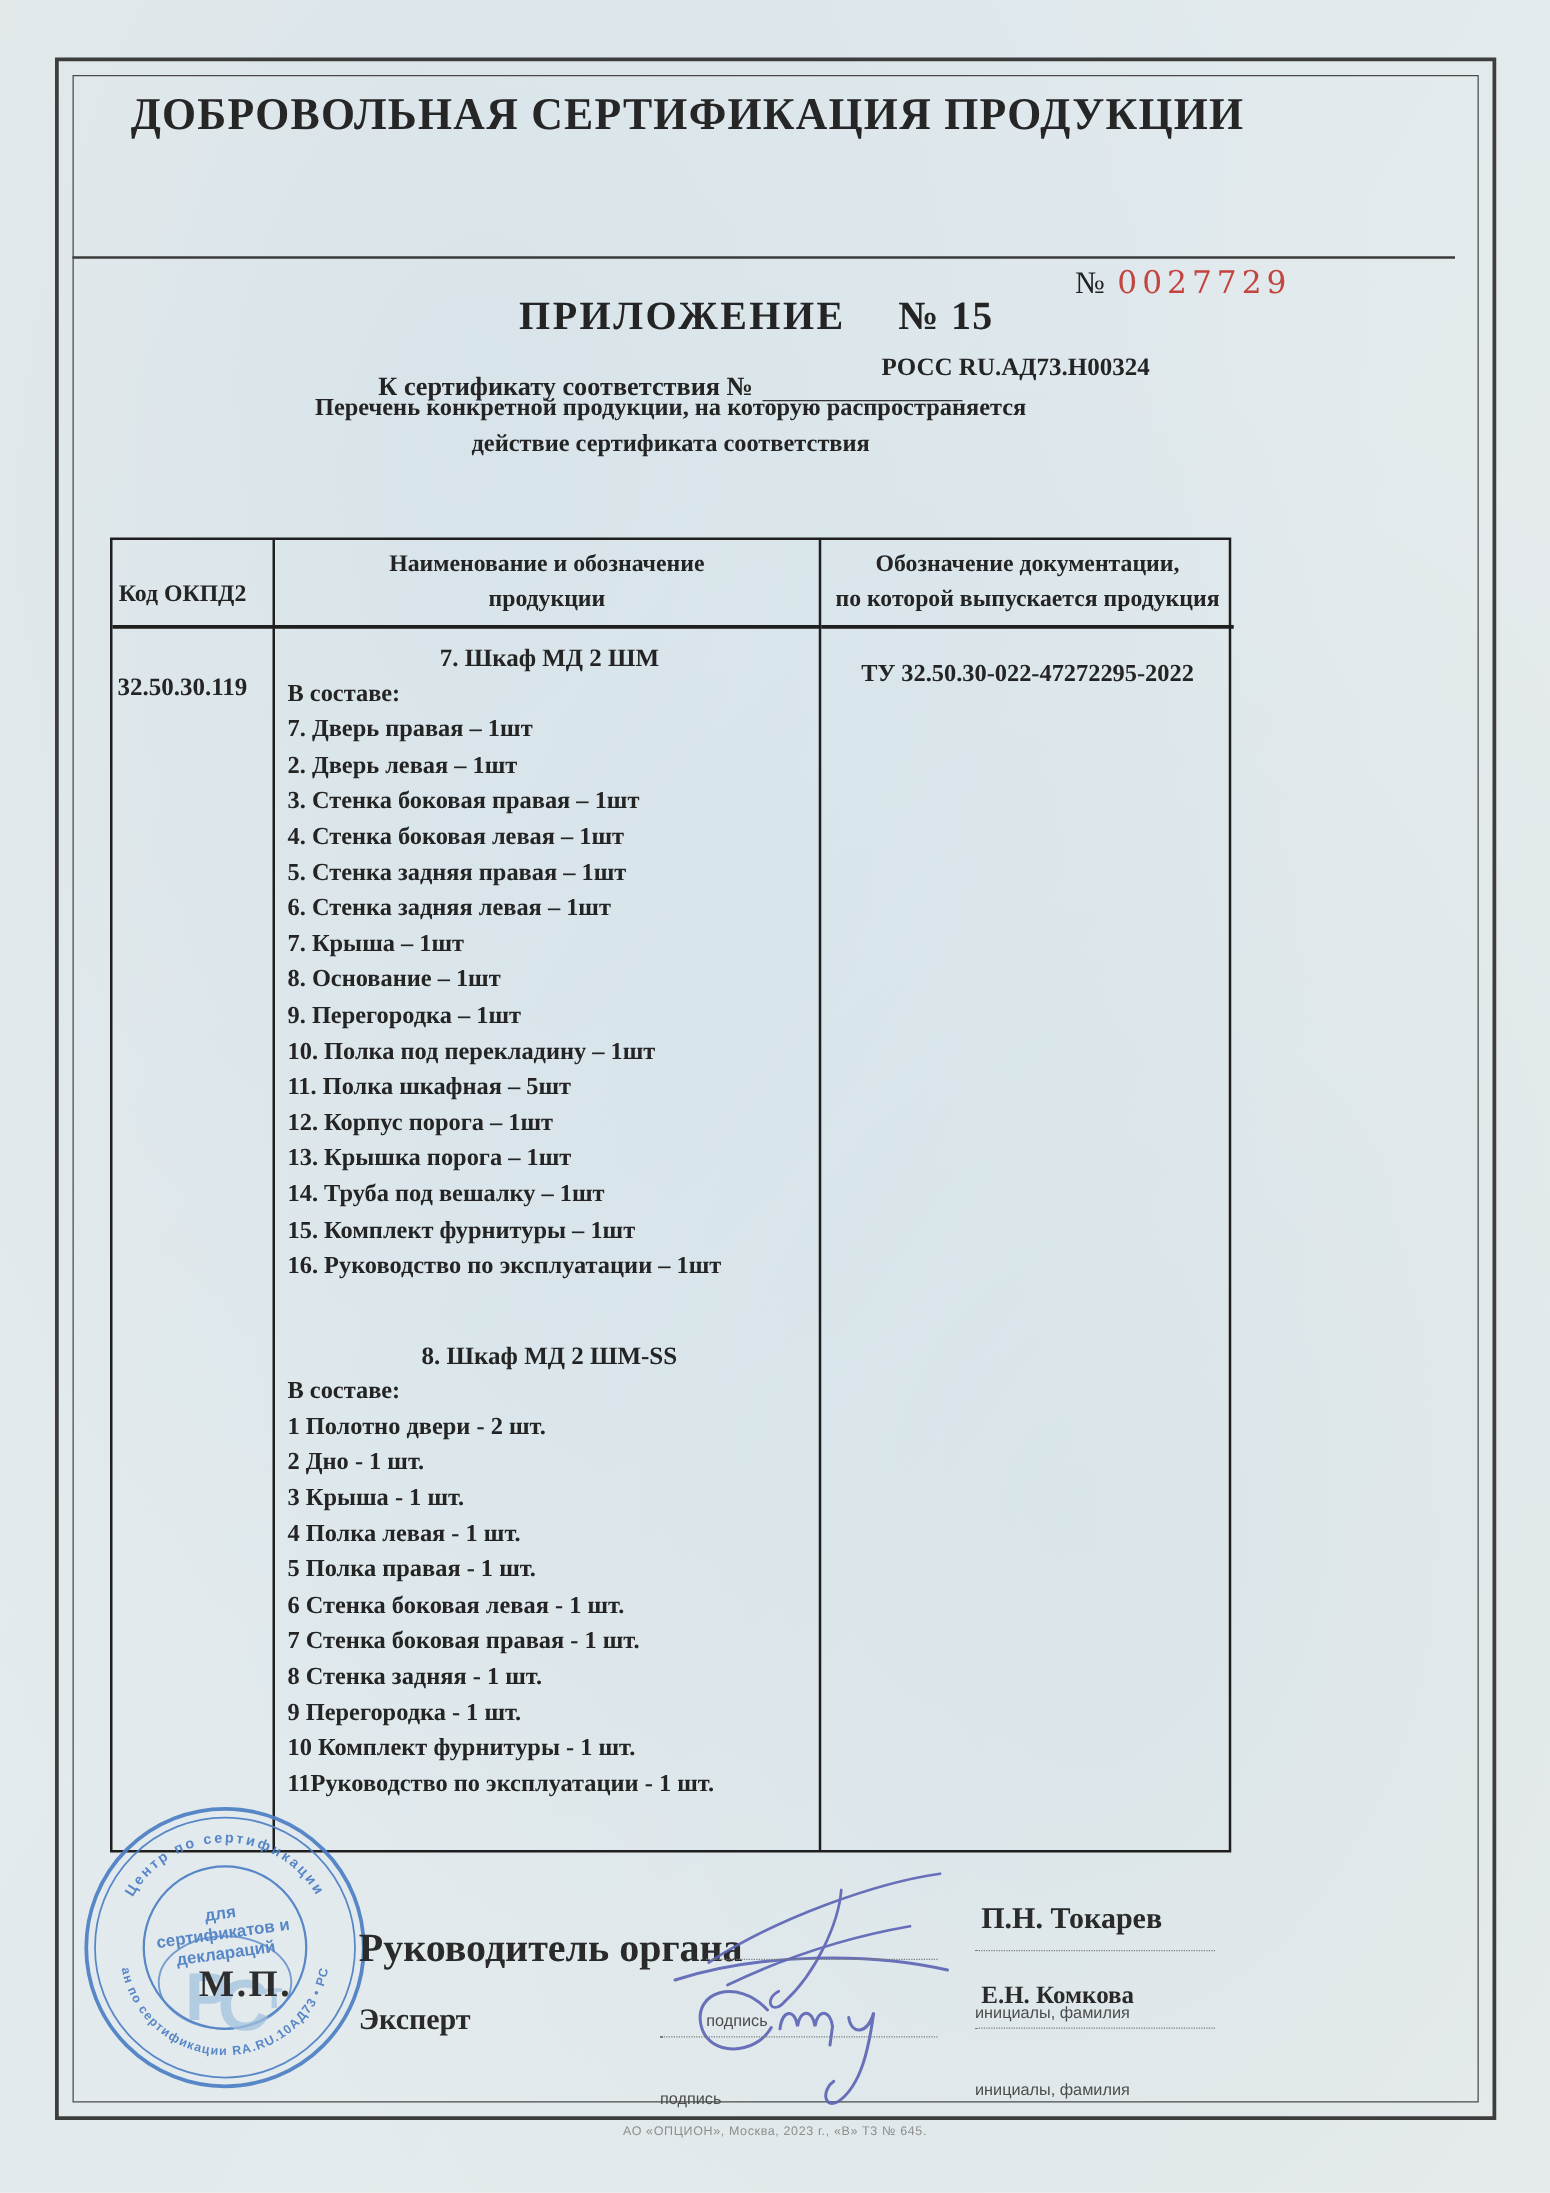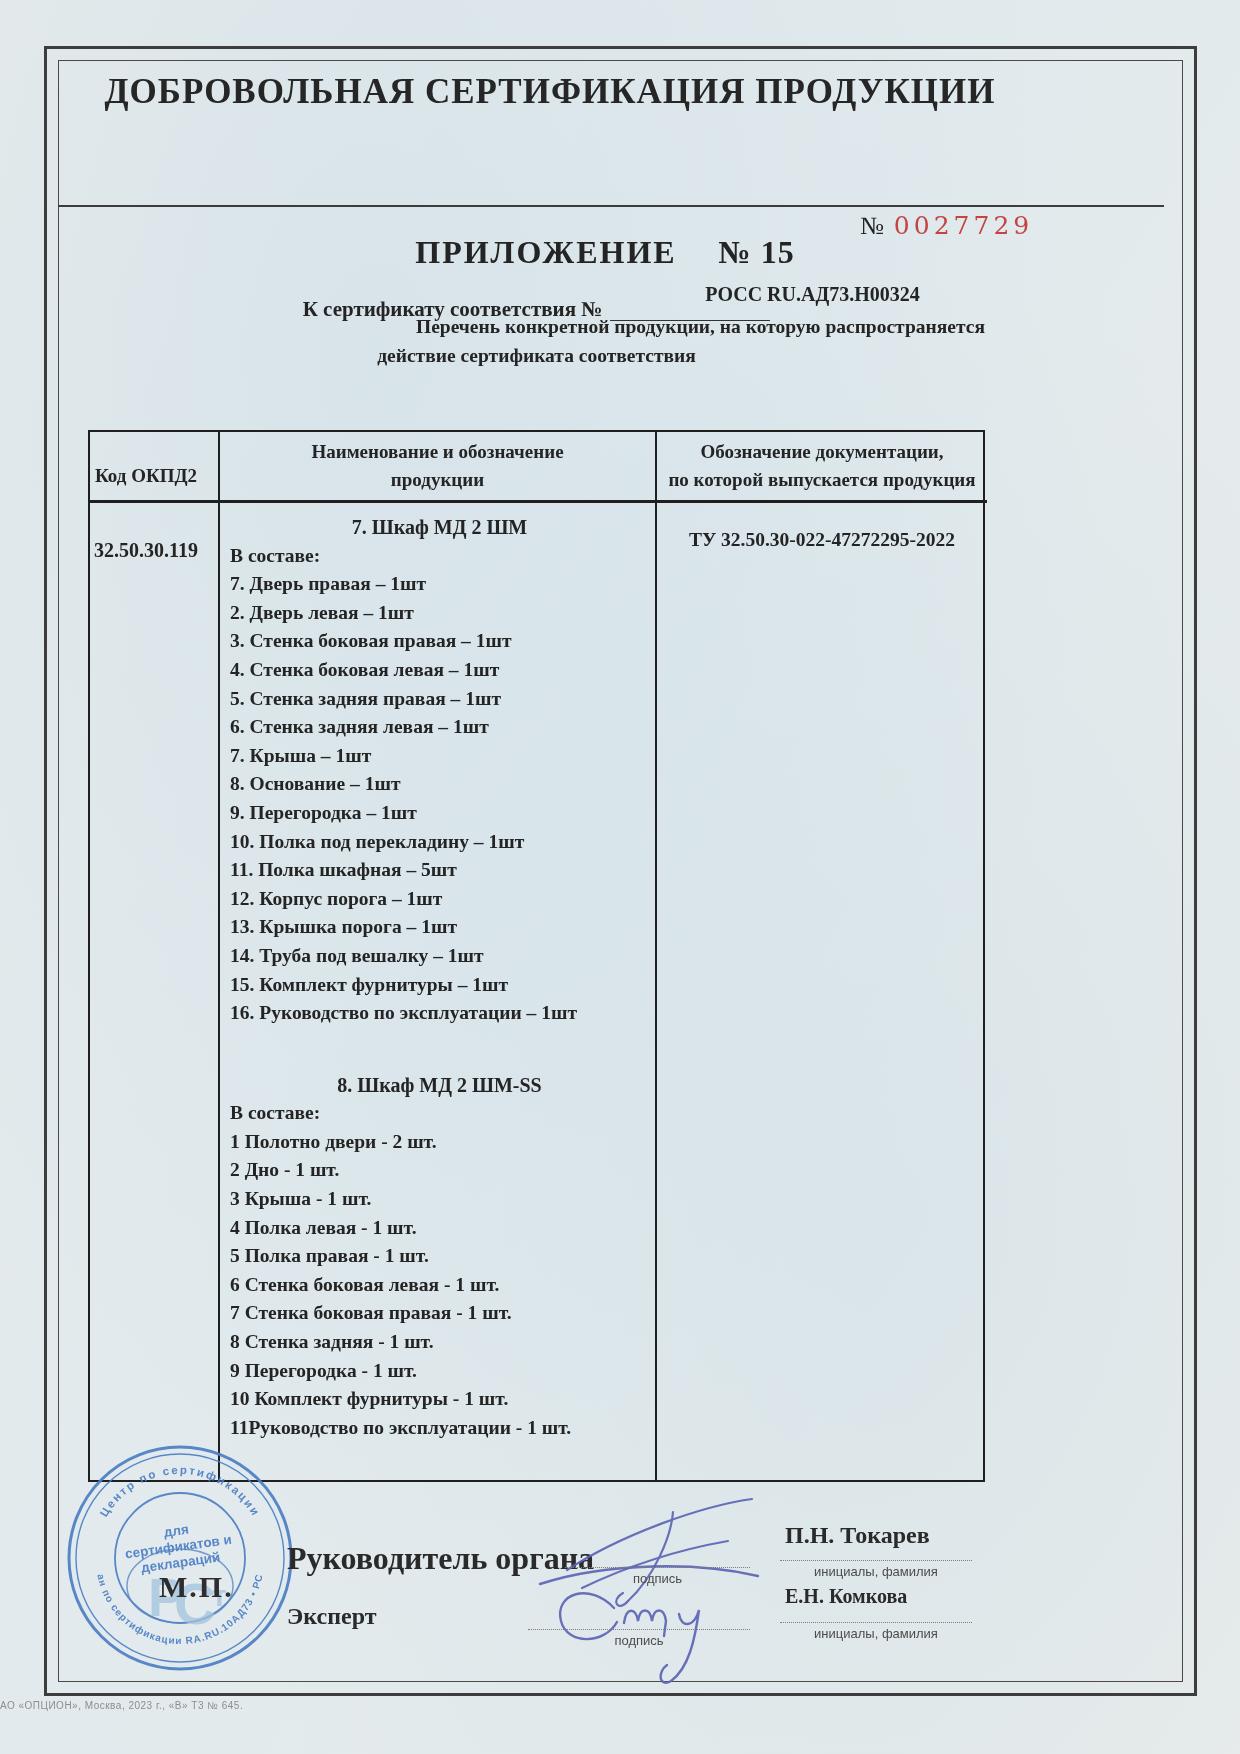--- a/index.html
+++ b/index.html
@@ -57,21 +57,21 @@
   }
   .certline{
     left:88px;top:297px;width:897px;
     display:flex;justify-content:center;align-items:center;
     font-size:21px;font-weight:bold;color:#242424;
   }
   .certline .blank{
     display:inline-block;width:160px;height:22px;
     border-bottom:1.8px solid #333;margin-left:8px;
   }
-  .subtitle1{left:88px;top:316px;width:897px;text-align:right;
+  .subtitle1{left:88px;top:316px;width:897px;text-align:center;
     font-size:19.5px;font-weight:bold;color:#242424;}
   .subtitle2{left:88px;top:345px;width:897px;text-align:center;
     font-size:19.5px;font-weight:bold;color:#242424;}
 
   
   .ptable{
     left:88px;top:430px;width:897px;height:1052px;
     border:2.6px solid #1f1f1f;
     display:grid;
     grid-template-columns:130px 437px 330px;
@@ -100,34 +100,34 @@
   
   .role1{left:287px;top:1540px;font-size:32px;font-weight:bold;color:#2a2a2a;}
   .role2{left:287px;top:1603px;font-size:24px;font-weight:bold;color:#2a2a2a;}
   .sigline{height:0;border-bottom:1.6px dotted #7d7d7d;}
   .sigline.s1{left:565px;top:1567px;width:185px;}
   .sigline.s2{left:528px;top:1629px;width:222px;}
   .sigline.n1{left:780px;top:1560px;width:192px;}
   .sigline.n2{left:780px;top:1622px;width:192px;}
   .small-label{
     font-family:"Liberation Sans","DejaVu Sans",sans-serif;
-    font-size:13px;color:#4c4c4c;text-align:center;
+    font-size:13px;color:#4c4c4c;margin-top:38px;
   }
   .lab-s1{left:565px;top:1571px;width:185px;}
   .lab-s2{left:528px;top:1633px;width:222px;}
   .lab-n1{left:780px;top:1564px;width:192px;}
   .lab-n2{left:780px;top:1626px;width:192px;}
   .name1{left:785px;top:1522px;font-size:24px;font-weight:bold;color:#2a2a2a;}
   .name2{left:785px;top:1585px;font-size:20px;font-weight:bold;color:#2a2a2a;}
   .sig-svg{pointer-events:none;}
   .sig1{left:552px;top:1492px;width:212px;height:122px;}
   .sig2{left:518px;top:1552px;width:252px;height:142px;}
 
   .footer{
-    left:0;top:1700px;width:1240px;text-align:left;
+    left:0;top:1700px;width:1240px;text-align:center;
     font-family:"Liberation Sans","DejaVu Sans",sans-serif;
     font-size:10px;color:#8d8d8d;letter-spacing:.5px;
   }
 </style>
 </head>
 <body>
 
 <div class="page">
 
   <div class="frame">

